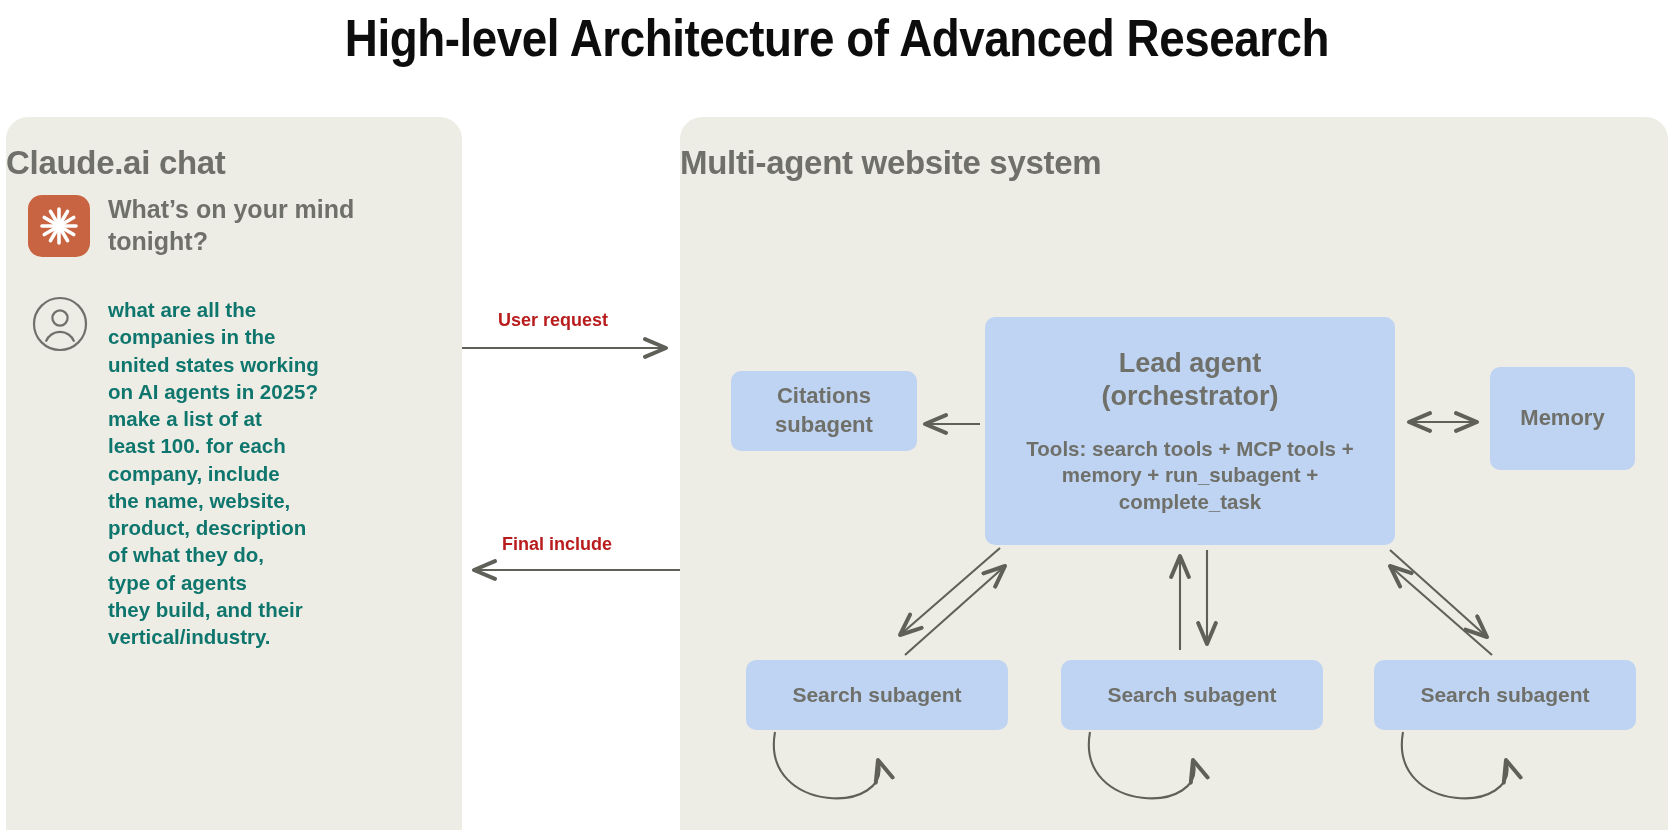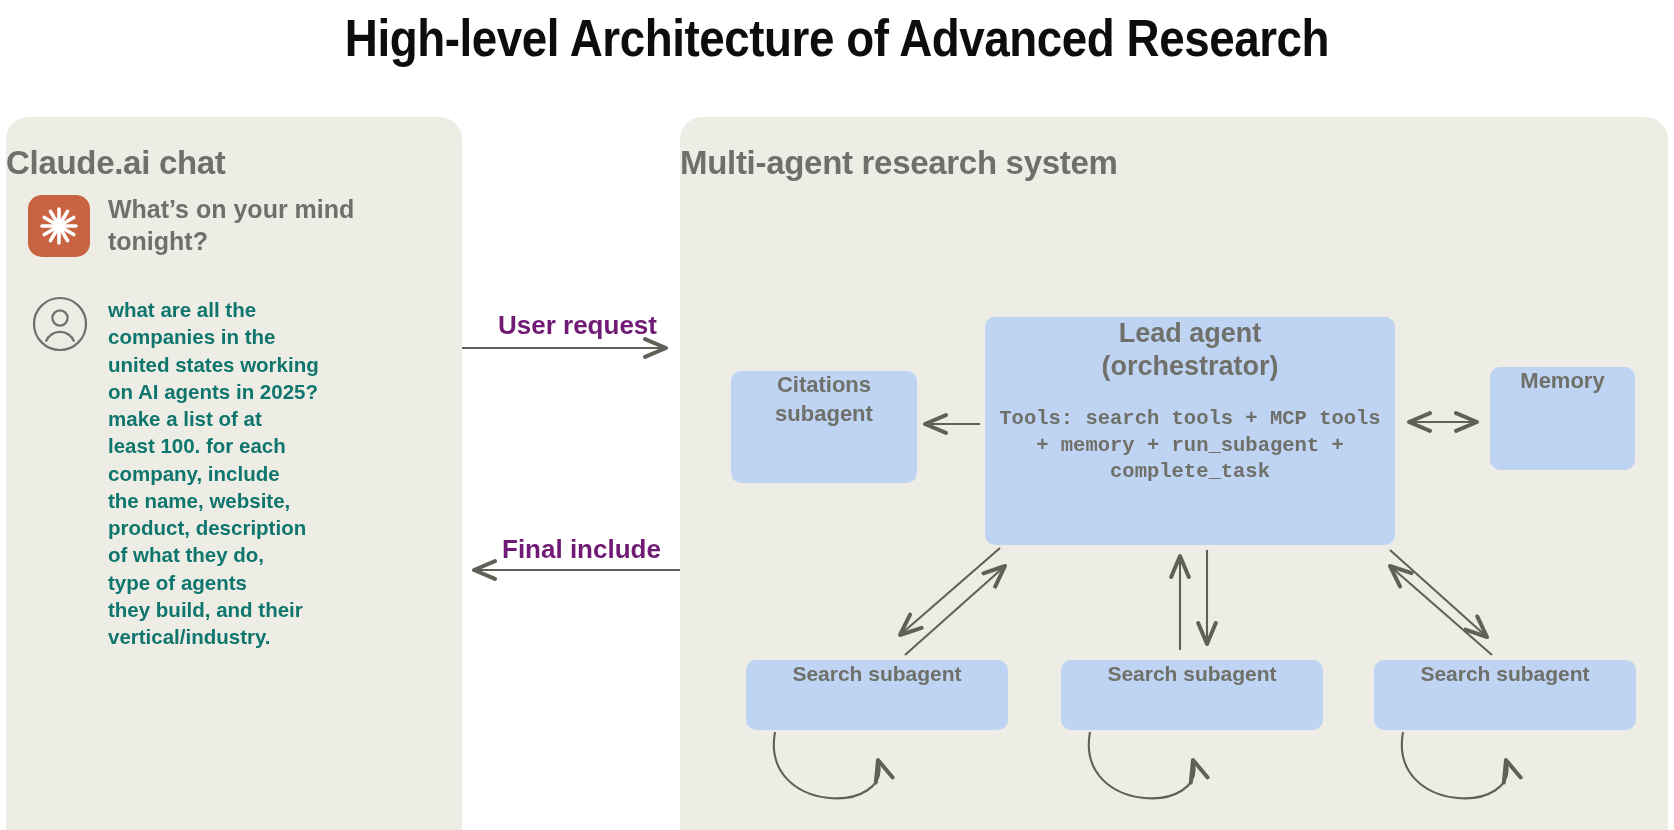--- a/index.html
+++ b/index.html
@@ -88,41 +88,42 @@
   }
 
   
   .node {
     position: absolute;
     background: #BFD3F2;
     border-radius: 10px;
     display: flex;
     flex-direction: column;
     align-items: center;
+    justify-content: center;
     text-align: center;
     color: #6F7069;
   }
   #node-lead      { left: 985px; top: 317px; width: 410px; height: 228px; }
-  #node-citations { left: 731px; top: 371px; width: 186px; height: 112px; }
+  #node-citations { left: 731px; top: 371px; width: 186px; height: 80px; }
   #node-memory    { left: 1490px; top: 367px; width: 145px; height: 103px; }
   #node-search-1  { left: 746px;  top: 660px; width: 262px; height: 70px; }
   #node-search-2  { left: 1061px; top: 660px; width: 262px; height: 70px; }
   #node-search-3  { left: 1374px; top: 660px; width: 262px; height: 70px; }
 
   .node-title { font-size: 27px; font-weight: 700; line-height: 1.24; }
-  .node-sub   { font-size: 20.5px; font-weight: 700; line-height: 1.30; margin-top: 22px; padding: 0 6px; font-family: Liberation Mono, monospace; }
+  .node-sub   { font-size: 20.5px; font-weight: 700; line-height: 1.30; margin-top: 22px; padding: 0 6px; }
   .node-label { font-size: 22px; font-weight: 700; line-height: 1.3; }
   .node-label-sm { font-size: 21px; font-weight: 700; line-height: 1.3; }
 
   
   .conn-label {
     position: absolute;
-    font-size: 26px;
-    font-weight: 700;
-    color: #701a75;
+    font-size: 18px;
+    font-weight: 700;
+    color: #b91c1c;
     white-space: nowrap;
   }
   #label-user-request { left: 498px; top: 310px; }
   #label-final-report { left: 502px; top: 534px; }
 
   
   #wires { position: absolute; left: 0; top: 0; width: 1674px; height: 830px; pointer-events: none; }
 </style>
 </head>
 <body>
@@ -175,21 +176,21 @@
 company, include
 the name, website,
 product, description
 of what they do,
 type of agents
 they build, and their
 vertical/industry.</div>
   </div>
 
   <div class="panel" id="panel-right">
-    <div class="panel-heading">Multi-agent research system</div>
+    <div class="panel-heading">Multi-agent website system</div>
   </div>
 
   <div class="conn-label" id="label-user-request">User request</div>
   <div class="conn-label" id="label-final-report">Final include</div>
 
   <svg id="wires" viewBox="0 0 1674 830">
     <defs>
       <marker id="ah" markerWidth="13" markerHeight="13" refX="11" refY="5.2" orient="auto">
         <path d="M1,1 L11,5.2 L1,9.4" fill="none" stroke="#5F6058" stroke-width="1.9" stroke-linecap="round" stroke-linejoin="round"></path>
       </marker>

